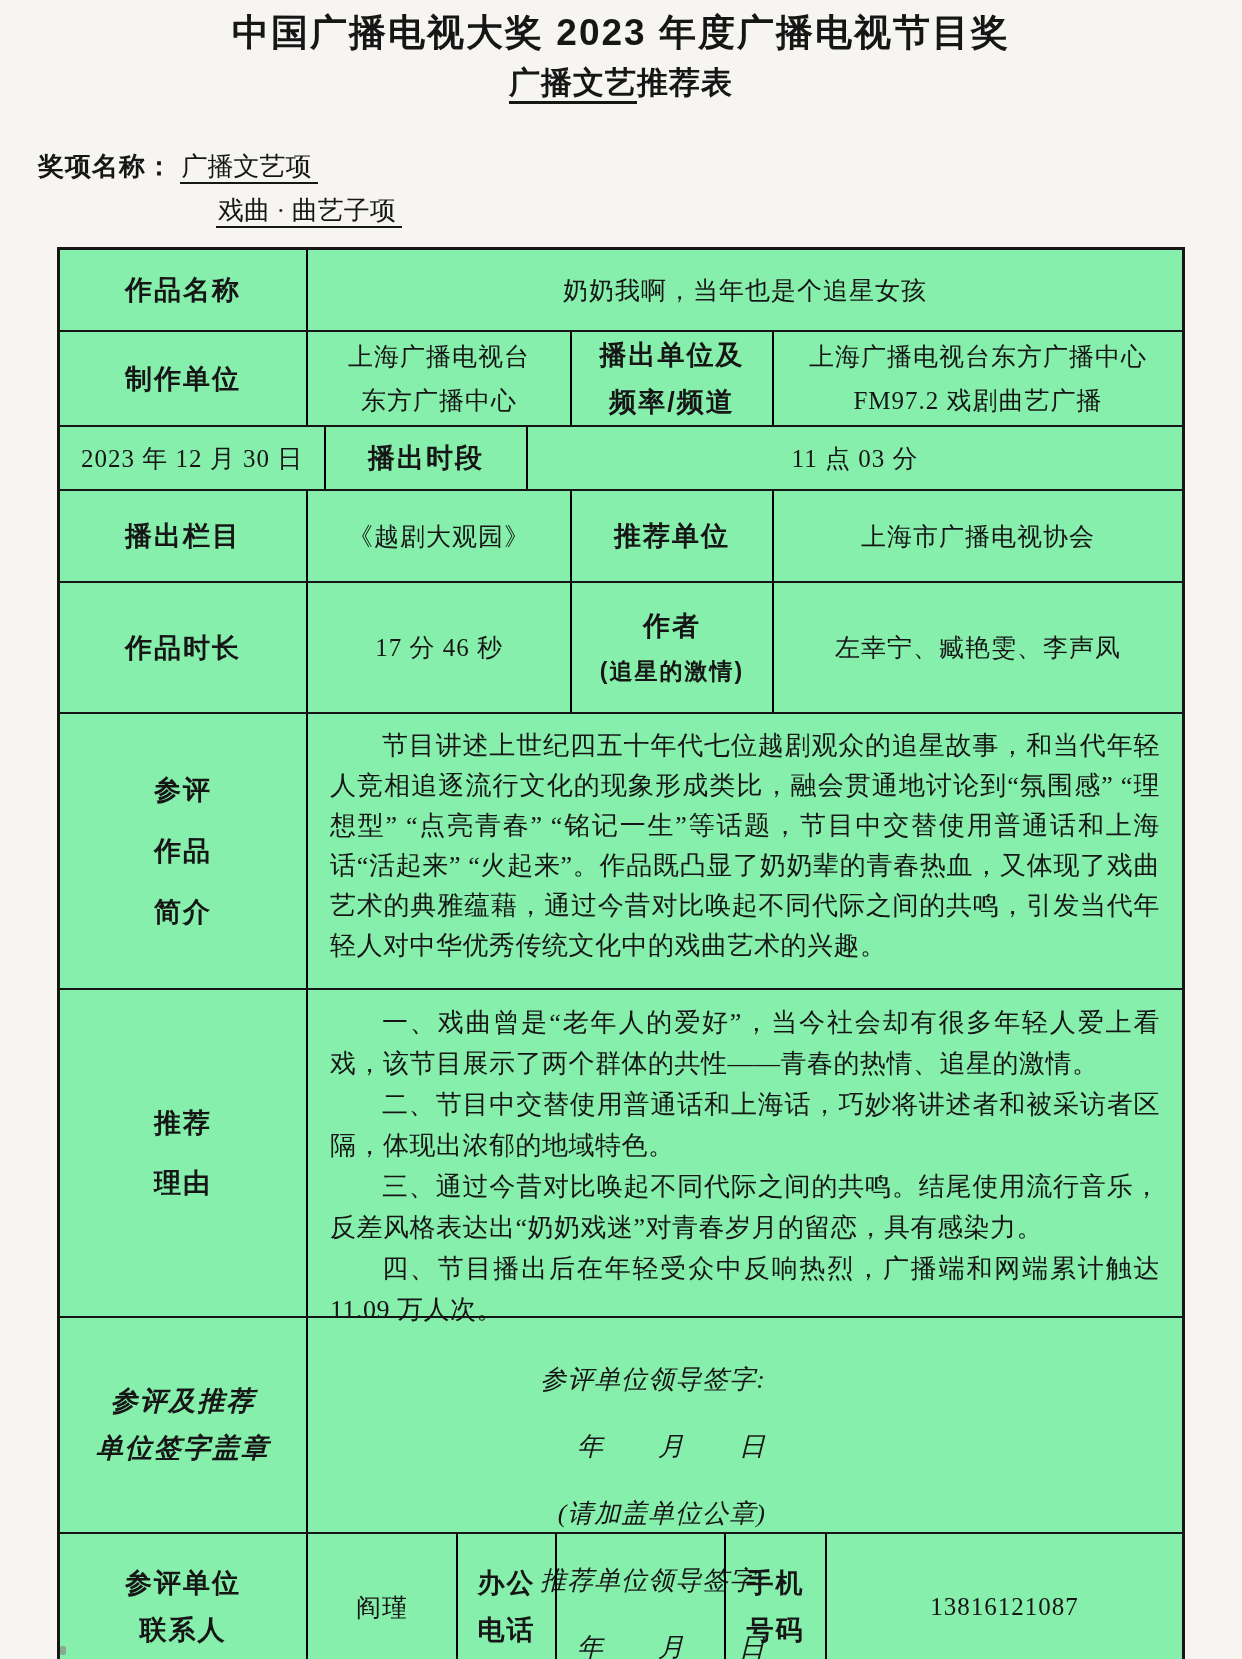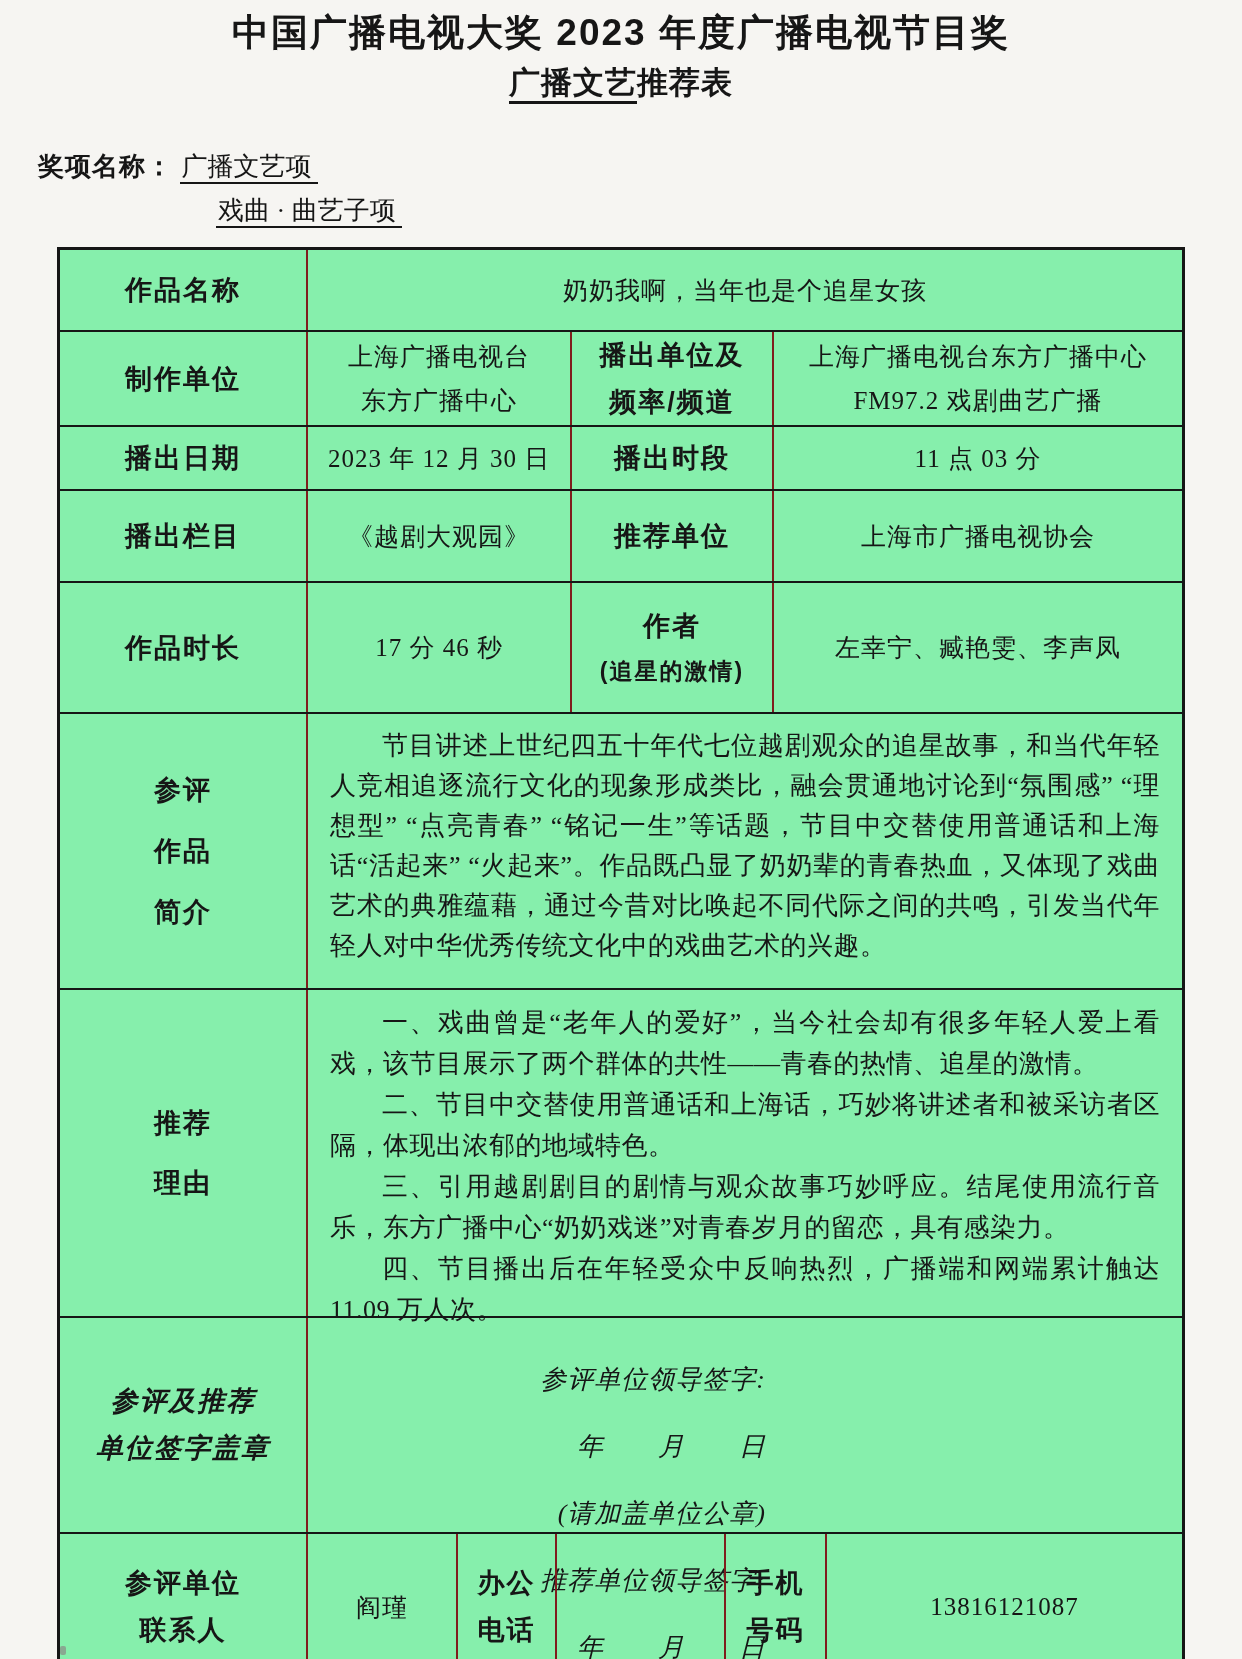--- a/index.html
+++ b/index.html
@@ -50,21 +50,21 @@
   
   .form-table {
     margin: 18px 0 0 57px;
     width: 1128px;
     border: 3px solid #161616;
     background: #86efac;
   }
   .trow { display: flex; border-top: 2px solid #161616; }
   .trow:first-child { border-top: none; }
   .cell {
-    border-left: 2px solid #7f1d1d;
+    border-left: 2px solid #000000;
     display: flex; flex-direction: column;
     align-items: center; justify-content: center;
     text-align: center;
   }
   .cell:first-child { border-left: none; }
 
   .lab {
     font-family: "Liberation Sans", sans-serif;
     font-weight: 700;
     font-size: 27px;
@@ -176,23 +176,20 @@
         <span class="lab pre lh17">播出单位及
 频率/频道</span>
       </div>
       <div class="cell c4">
         <span class="val-text pre lh17">上海广播电视台东方广播中心
 FM97.2 戏剧曲艺广播</span>
       </div>
     </div>
 
     <div class="trow r3">
-      <div class="cell c-label">
-        <span class="lab">播出日期</span>
-      </div>
       <div class="cell c2">
         <span class="val-text">2023 年 12 月 30 日</span>
       </div>
       <div class="cell c3">
         <span class="lab">播出时段</span>
       </div>
       <div class="cell c4">
         <span class="val-text">11 点 03 分</span>
       </div>
     </div>
@@ -240,21 +237,21 @@
     </div>
 
     <div class="trow r7">
       <div class="cell c-label">
         <span class="lab pre lh22">推荐
 理由</span>
       </div>
       <div class="cell c4 text-cell">
         <p class="body-par">一、戏曲曾是“老年人的爱好”，当今社会却有很多年轻人爱上看戏，该节目展示了两个群体的共性——青春的热情、追星的激情。</p>
         <p class="body-par">二、节目中交替使用普通话和上海话，巧妙将讲述者和被采访者区隔，体现出浓郁的地域特色。</p>
-        <p class="body-par">三、引用越剧剧目的剧情与观众故事巧妙呼应。结尾使用流行音乐，东方广播中心“奶奶戏迷”对青春岁月的留恋，具有感染力。</p>
+        <p class="body-par">三、通过今昔对比唤起不同代际之间的共鸣。结尾使用流行音乐，反差风格表达出“奶奶戏迷”对青春岁月的留恋，具有感染力。</p>
         <p class="body-par">四、节目播出后在年轻受众中反响热烈，广播端和网端累计触达 11.09 万人次。</p>
       </div>
     </div>
 
     <div class="trow r8">
       <div class="cell c-label">
         <span class="lab pre lh17">参评及推荐
 单位签字盖章</span>
       </div>
       <div class="cell c4 sig-cell">

